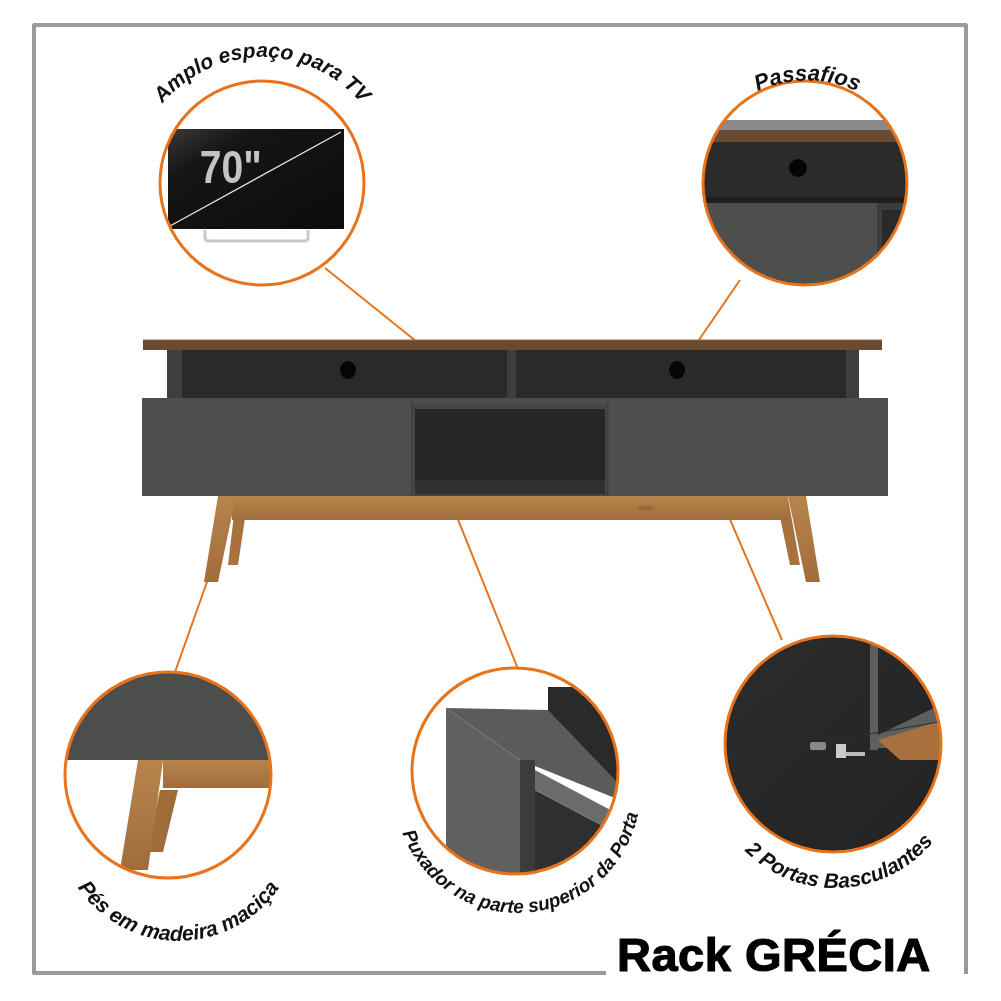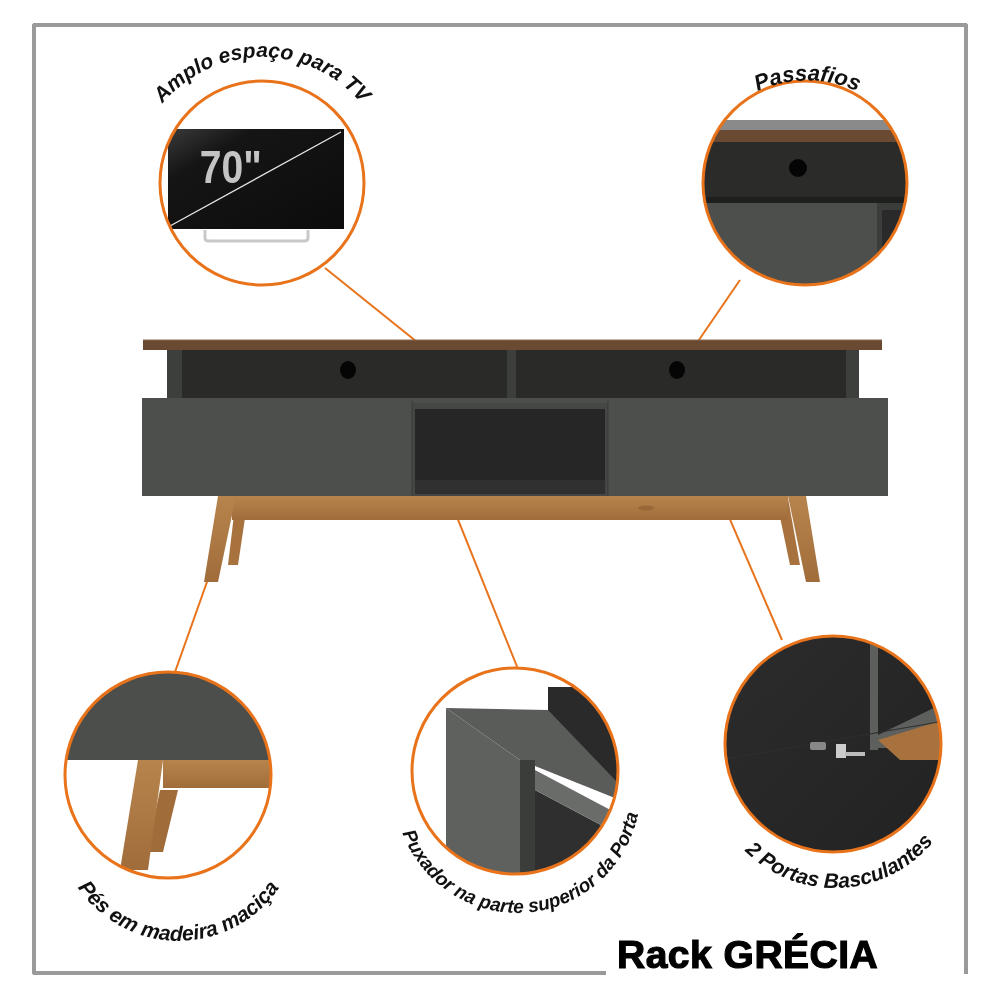--- a/index.html
+++ b/index.html
@@ -1,20 +1,20 @@
 <!DOCTYPE html>
 <html><head>
   <meta charset="utf-8">
   <style>
     html, body { margin: 0; padding: 0; background: #ffffff; }
     body { width: 1001px; height: 1001px; position: relative; overflow: hidden; font-family: "Liberation Sans", sans-serif; }
     #stage { position: absolute; left: 0; top: 0; width: 1001px; height: 1001px; }
     .title {
       position: absolute; left: 617px; top: 925px; width: 340px; height: 60px;
-      font-family: "Liberation Sans", sans-serif; font-weight: 900; font-size: 39px;
+      font-family: "Liberation Sans", sans-serif; font-weight: 900; font-size: 47px;
       color: #000; letter-spacing: 0.5px; white-space: nowrap; line-height: 60px;
       -webkit-text-stroke: 1.2px #000;
     }
   </style>
 </head>
 <body>
 
 <div id="stage">
 <svg width="1001" height="1001" viewBox="0 0 1001 1001" xmlns="http://www.w3.org/2000/svg">
   <defs>

